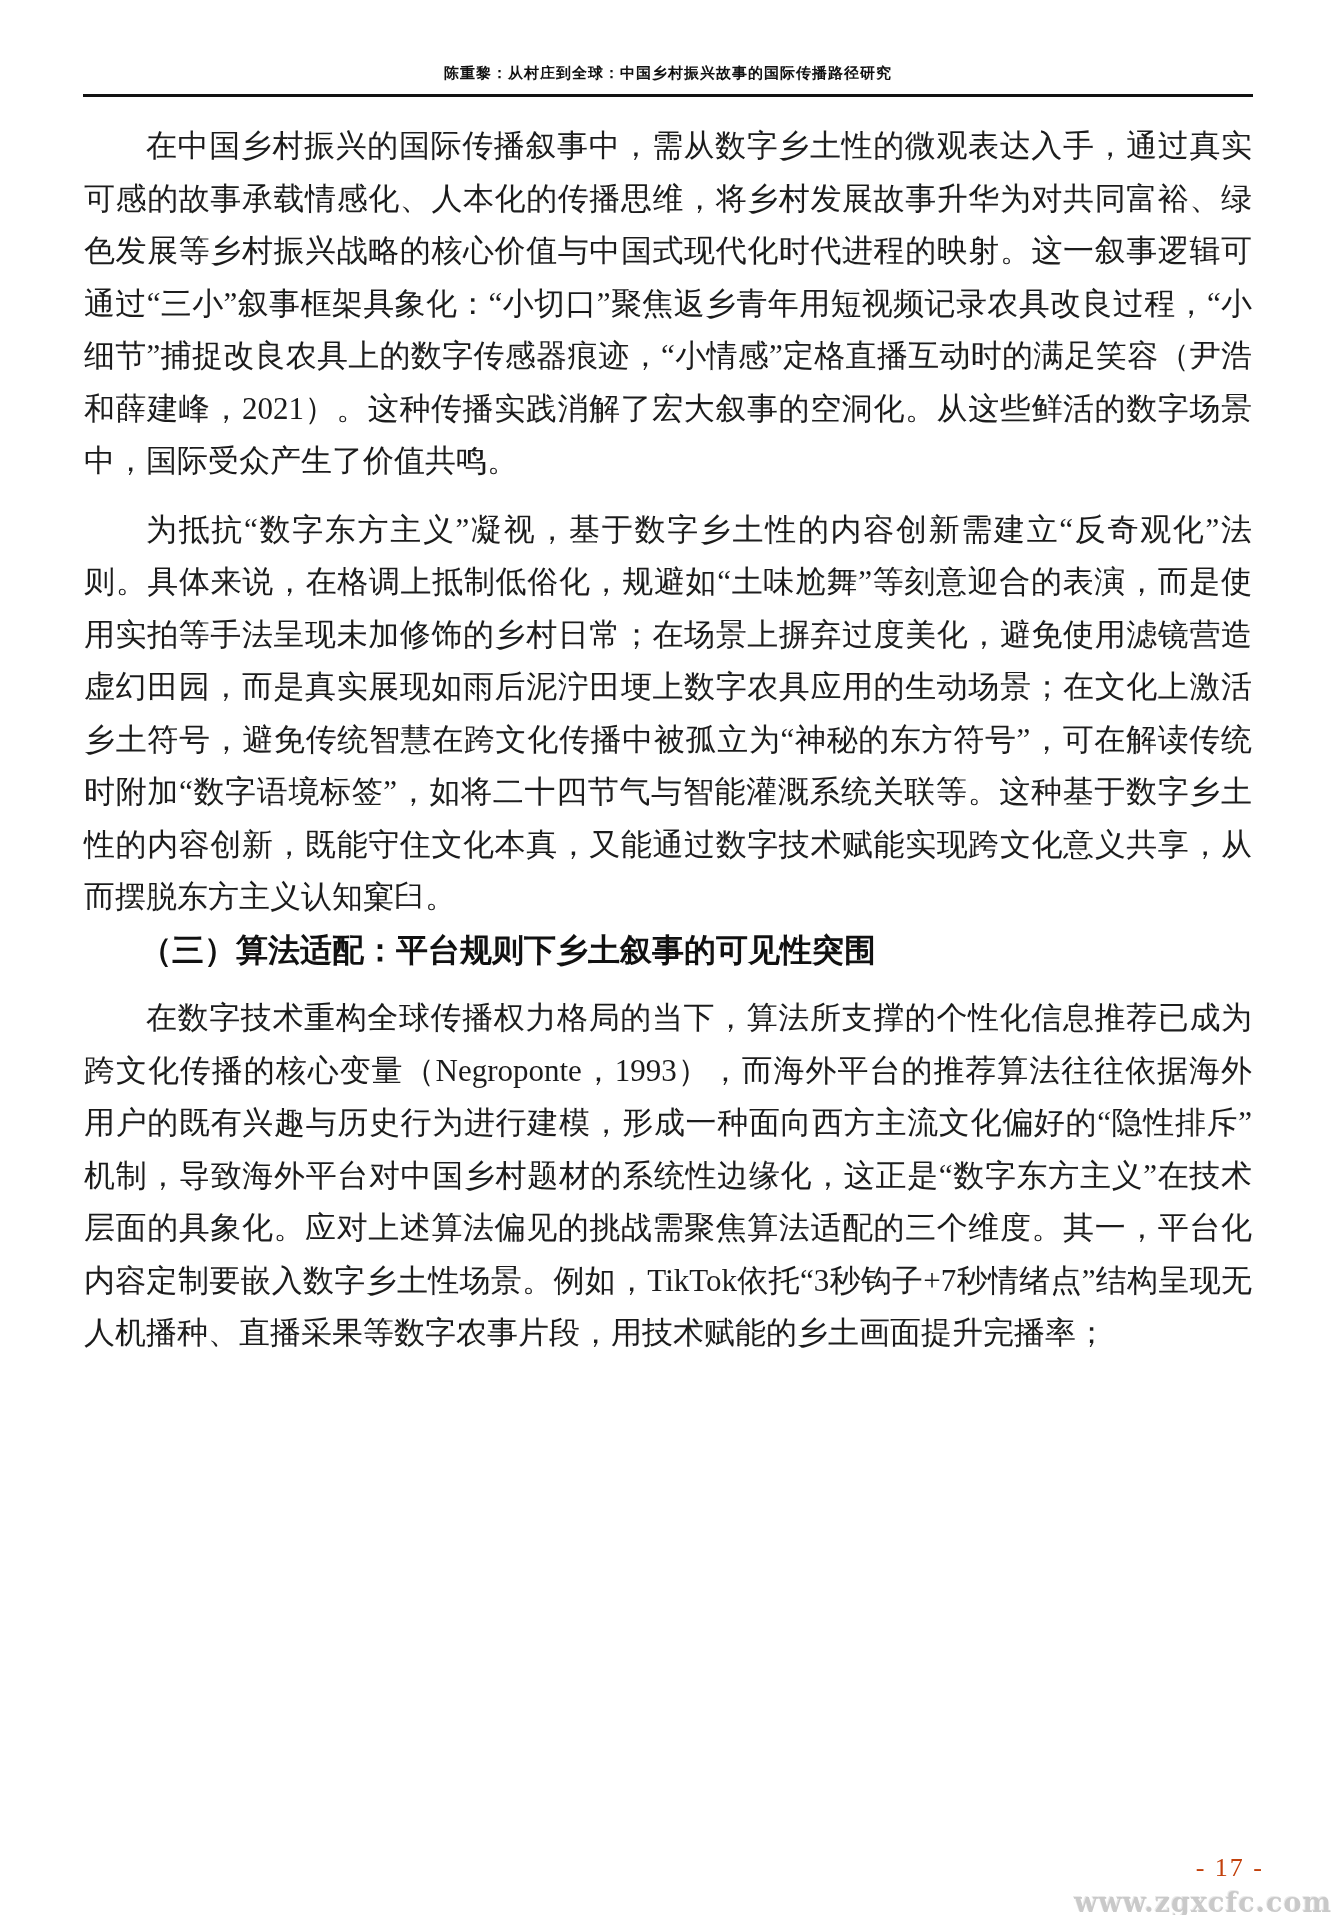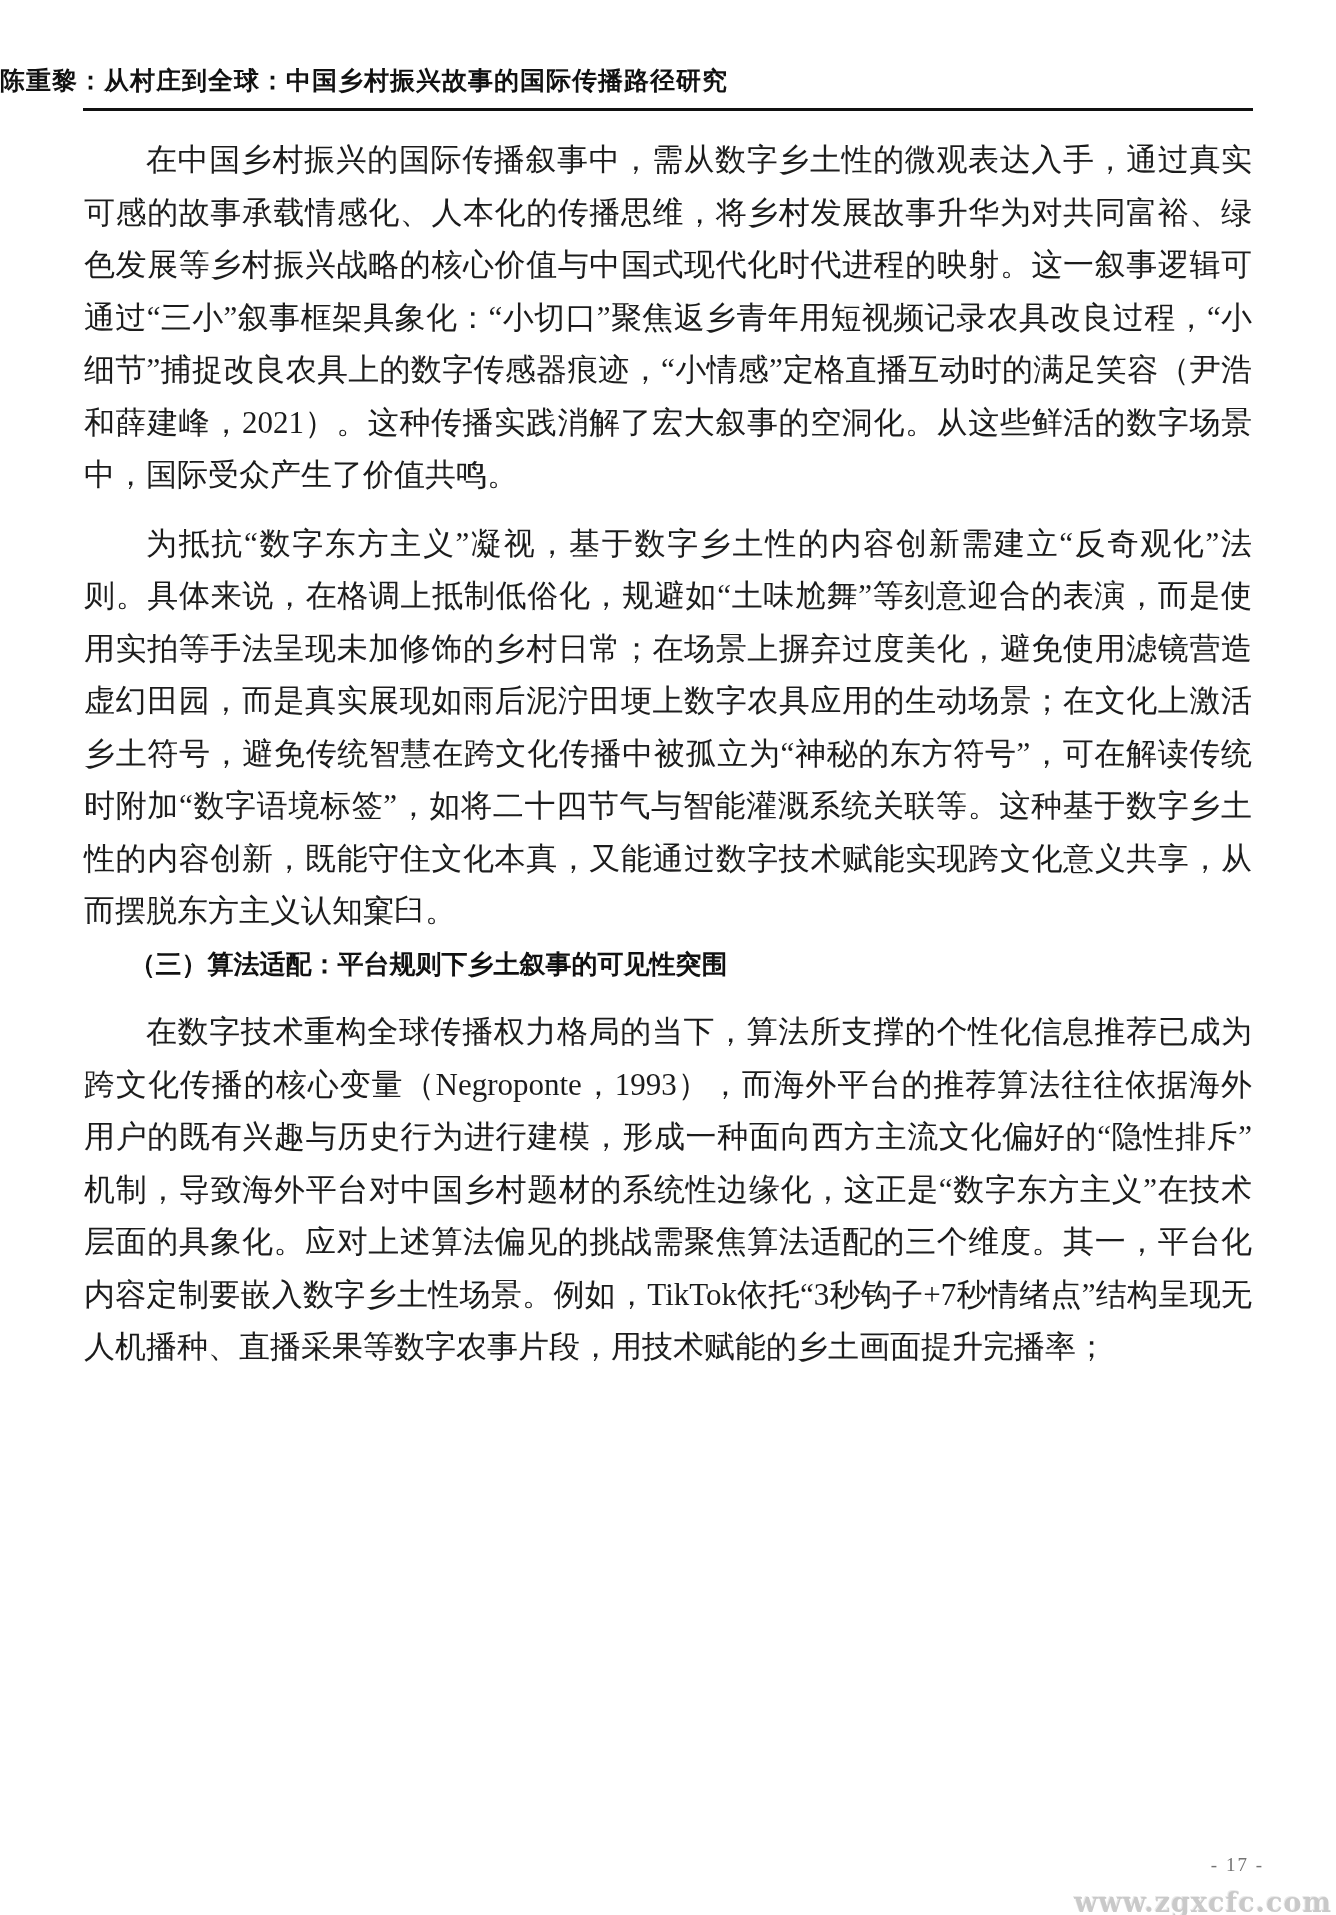--- a/index.html
+++ b/index.html
@@ -13,24 +13,24 @@
     color: #1c1c1c;
   }
   .page {
     position: absolute;
     inset: 0;
   }
   .page-header {
     margin-top: 64px;
   }
   .header-title {
-    text-align: left;
+    text-align: center;
     font-family: "DejaVu Sans", "Liberation Sans", sans-serif;
     font-weight: bold;
-    font-size: 25px;
+    font-size: 15px;
     letter-spacing: 1px;
     color: #111;
   }
   .header-rule {
     margin: 11px auto 0 auto;
     width: 1170px;
     height: 0;
     border-top: 3px solid #111;
   }
   .article-body {
@@ -45,31 +45,31 @@
     margin: 0;
   }
   .para.indent {
     text-indent: 2em;
     margin-top: 16px;
   }
   .section-heading {
     margin: 0;
     font-family: "DejaVu Sans", "Liberation Sans", sans-serif;
     font-weight: bold;
-    font-size: 26px;
+    font-size: 32px;
     line-height: 52.5px;
     text-indent: 1.75em;
     color: #111;
   }
   .page-number {
     position: absolute;
     right: 72px;
-    bottom: 39px;
-    font-size: 19px;
-    color: #737373;
+    bottom: 32px;
+    font-size: 26px;
+    color: #c2410c;
     letter-spacing: 2px;
   }
   .watermark {
     position: absolute;
     right: 4px;
     bottom: -3px;
     font-size: 27px;
     font-weight: bold;
     color: #c9c9c9;
     letter-spacing: 1px;

